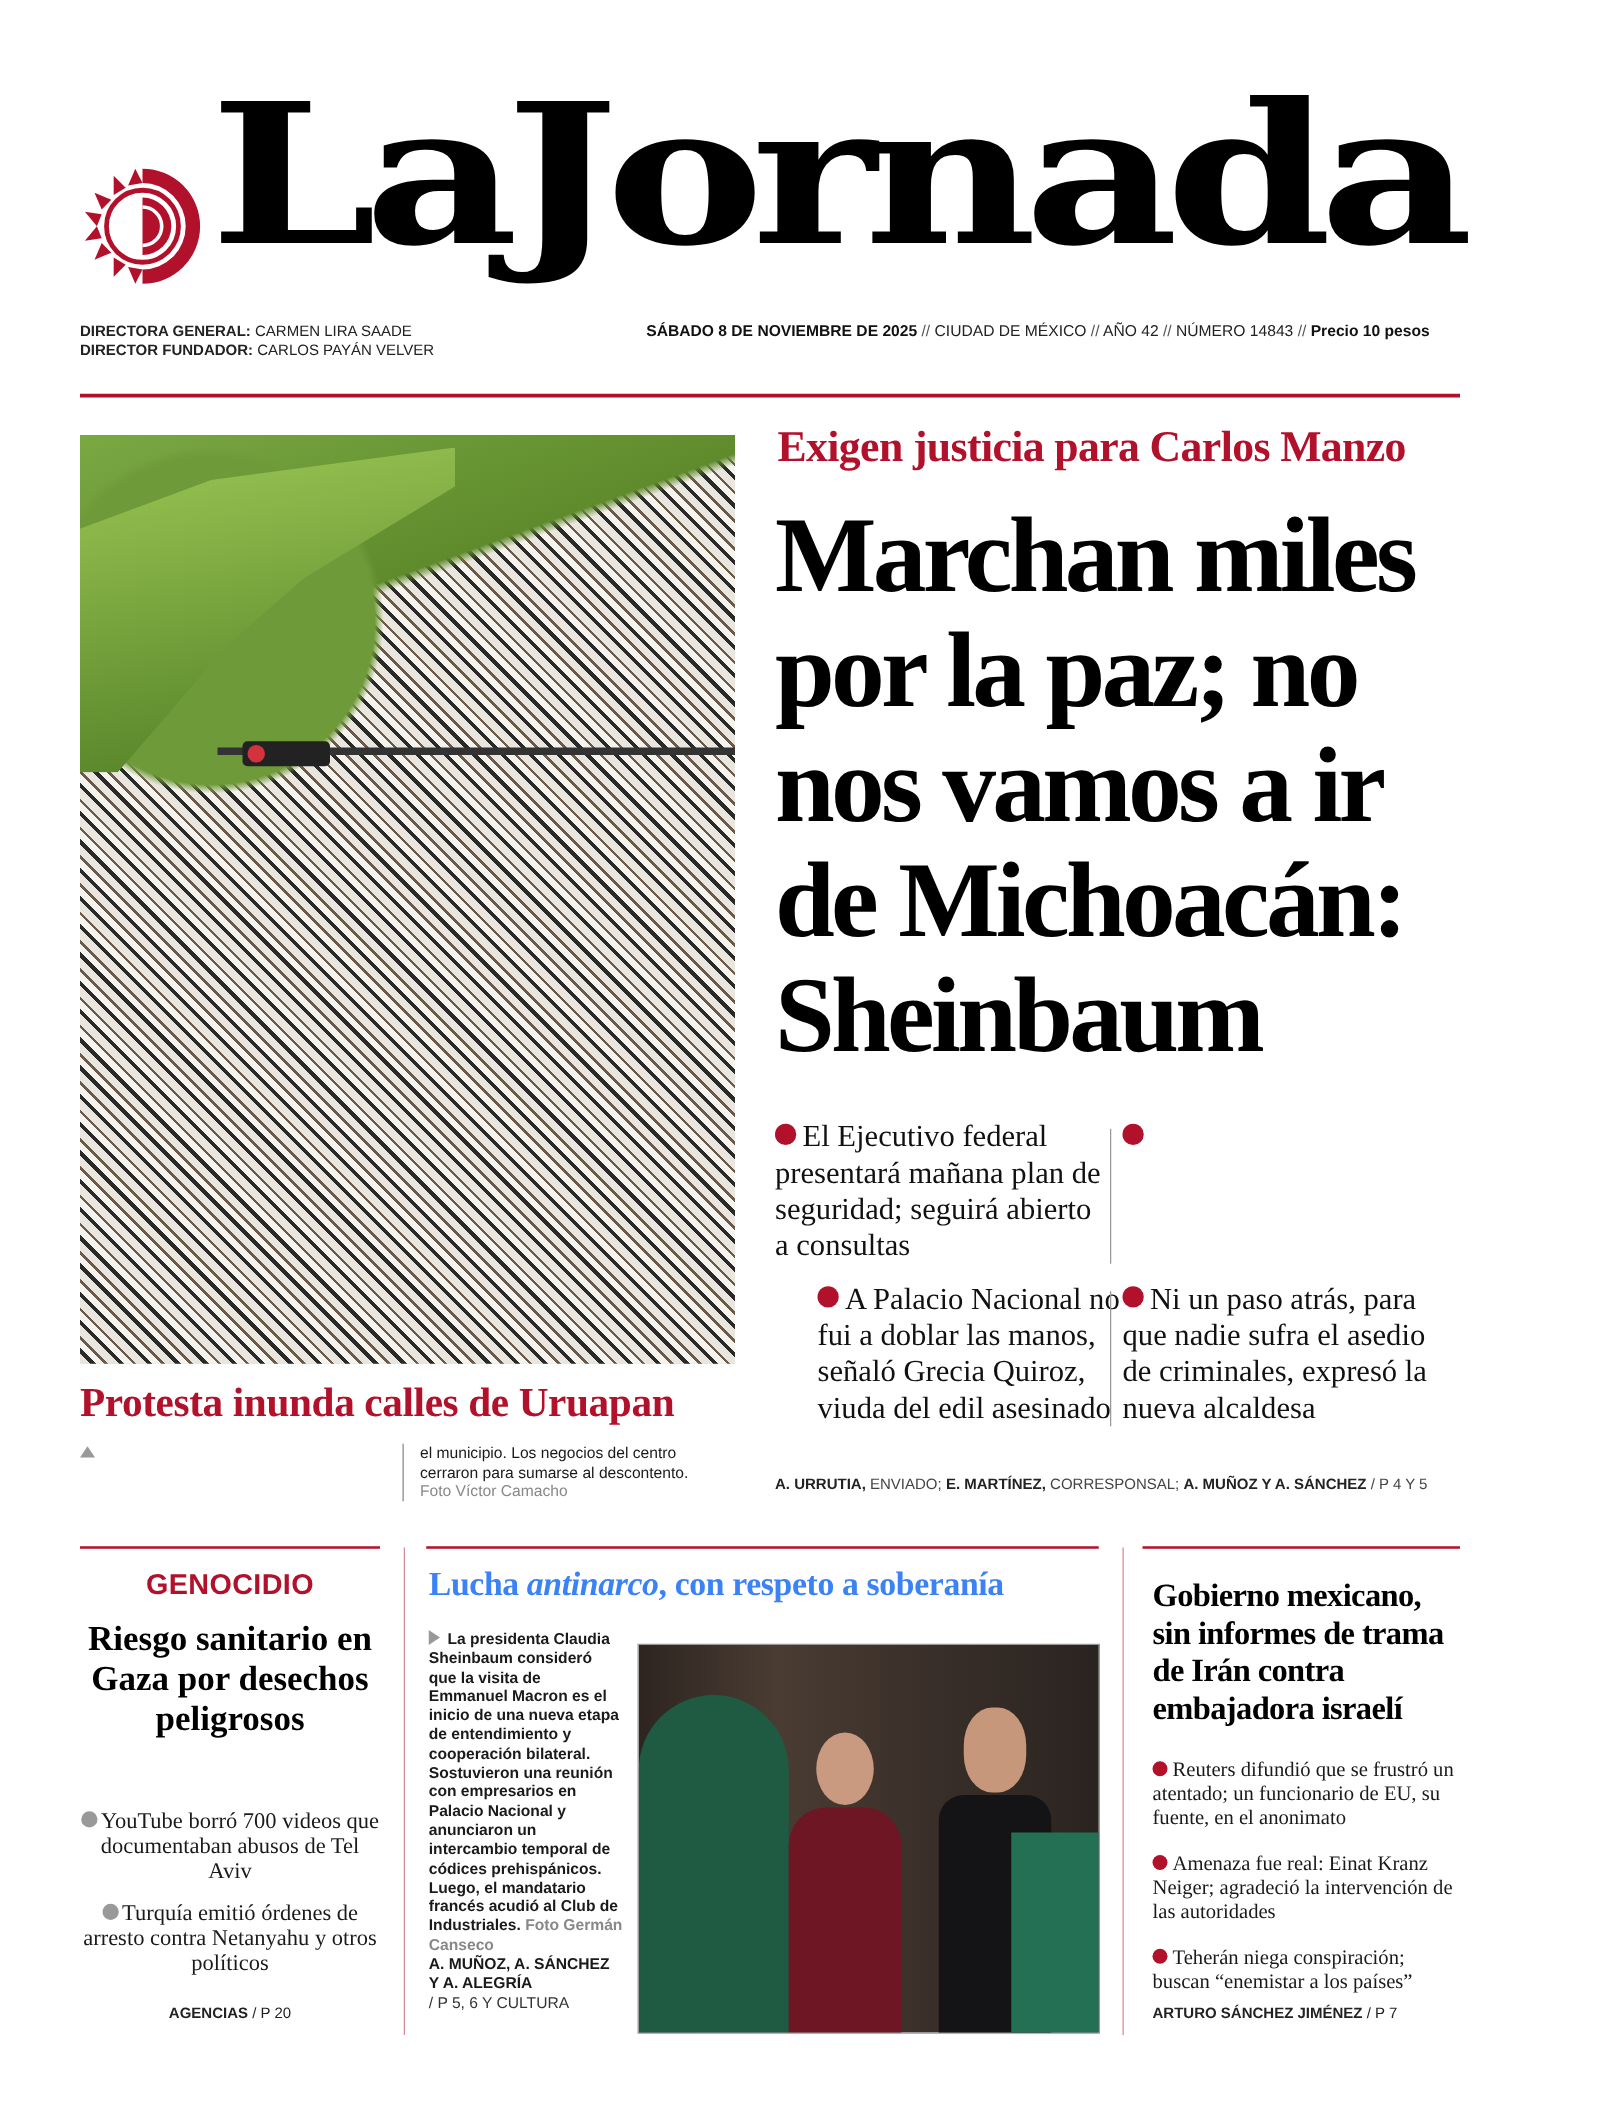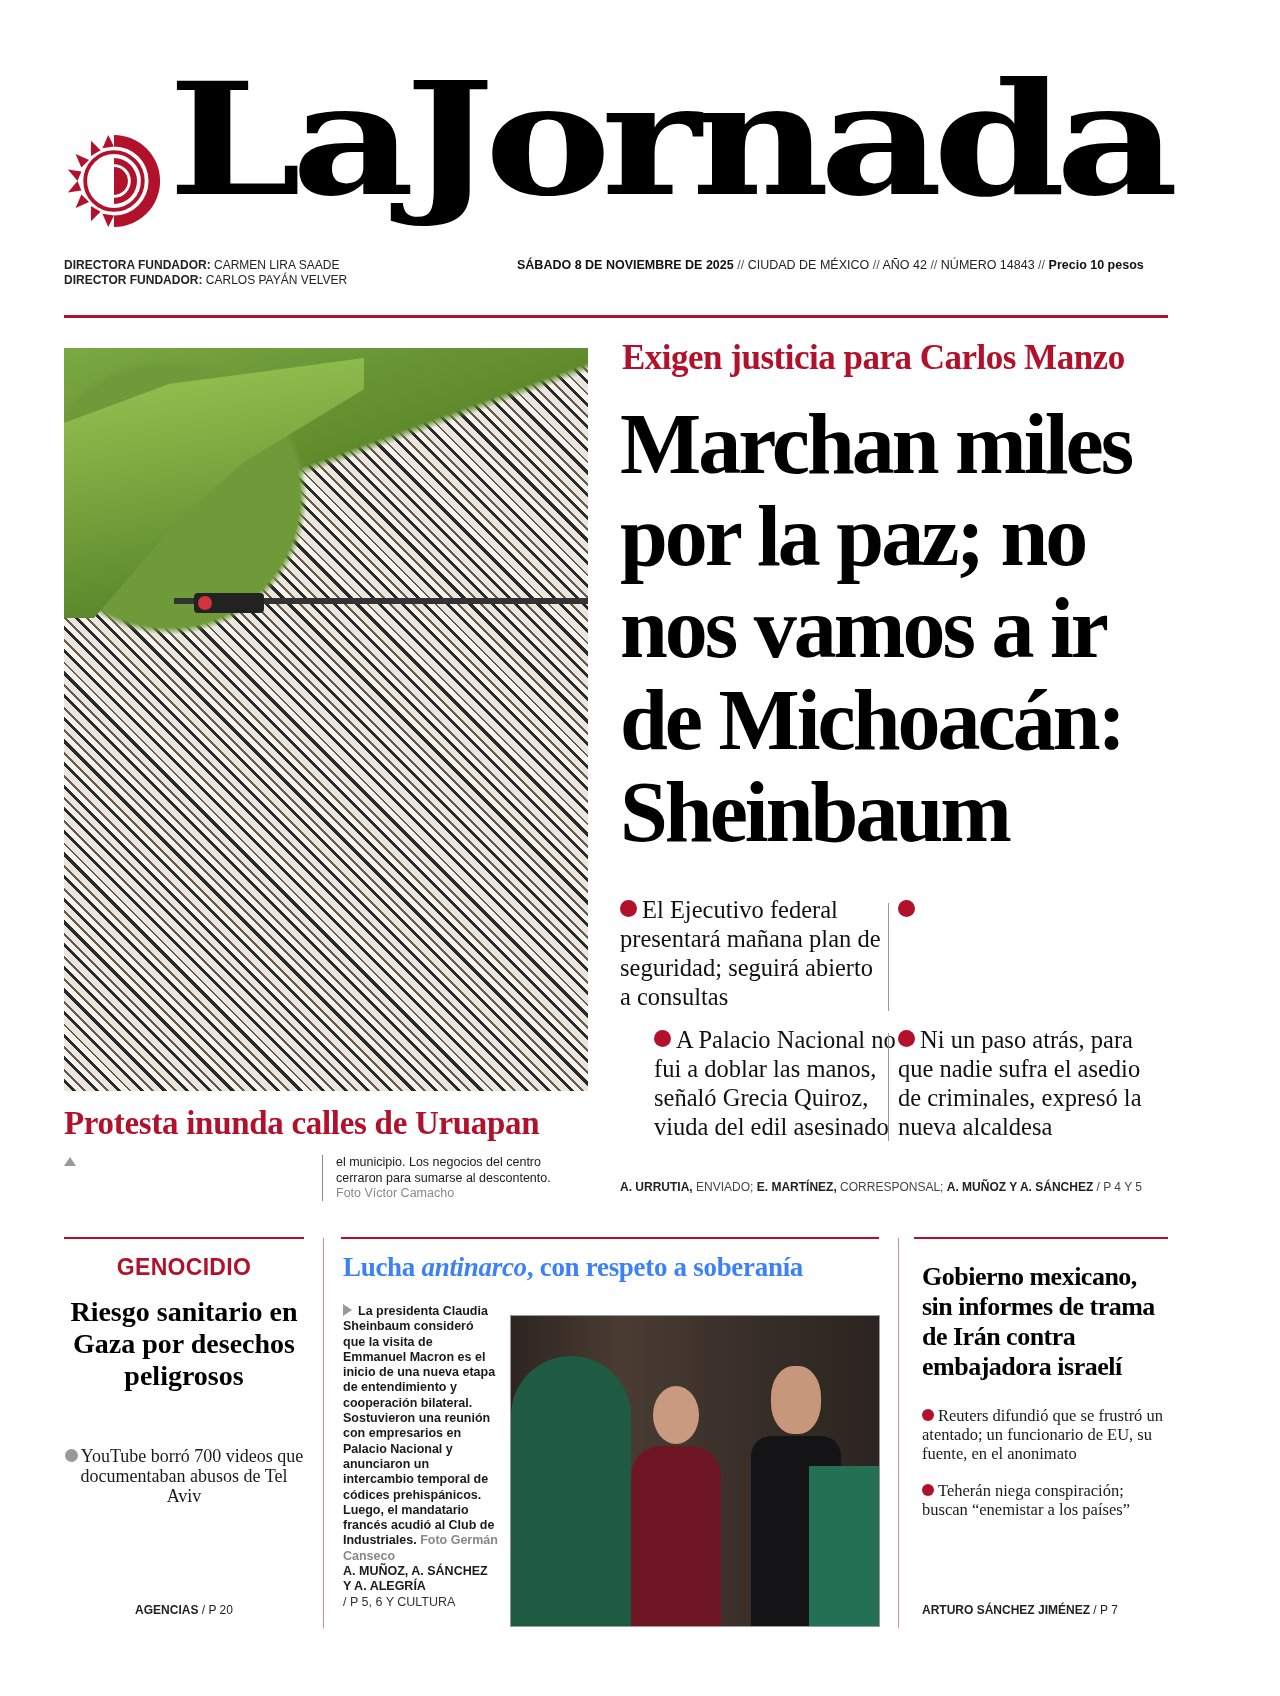--- a/index.html
+++ b/index.html
@@ -113,21 +113,21 @@
     <polygon points="26,76 26,92 36,82"></polygon>
       <polygon points="38,84 44,98 50,86"></polygon>
   </g>
   <circle cx="50" cy="50" r="30" fill="none" stroke="#b2112b" stroke-width="4"></circle>
   <path d="M50 26 A24 24 0 0 1 50 74 Z" fill="#b2112b"></path>
   <path d="M50 34 A16 16 0 0 1 50 66" fill="none" stroke="#fff" stroke-width="3"></path>
 </svg>
 <div class="abs logo-word">LaJornada</div>
 
 <div class="abs credits">
-  <div><b>DIRECTORA FUNDADOR:</b> <span>CARMEN LIRA SAADE</span></div>
+  <div><b>DIRECTORA GENERAL:</b> <span>CARMEN LIRA SAADE</span></div>
   <div><b>DIRECTOR FUNDADOR:</b> <span>CARLOS PAYÁN VELVER</span></div>
 </div>
 
 <div class="abs dateline">
   <b>SÁBADO 8 DE NOVIEMBRE DE 2025</b>
   <span class="sep">//</span>
   <span>CIUDAD DE MÉXICO</span>
   <span class="sep">//</span>
   <span>AÑO 42</span>
   <span class="sep">//</span>
@@ -176,20 +176,21 @@
 <div class="abs rule-red r1"></div>
 <div class="abs rule-red r2"></div>
 <div class="abs rule-red r3"></div>
 <div class="abs vrule v1"></div>
 <div class="abs vrule v2"></div>
 
 <div class="abs gen-label">GENOCIDIO</div>
 <div class="abs gen-head">Riesgo sanitario en Gaza por desechos peligrosos</div>
 <div class="abs gen-bullets">
   <p><span class="gdot"></span><span>YouTube borró 700 videos que documentaban abusos de Tel Aviv</span></p>
+  <p><span class="gdot"></span><span>Turquía emitió órdenes de arresto contra Netanyahu y otros políticos</span></p>
 </div>
 <div class="abs gen-byline">
   <b>AGENCIAS</b> <span>/ P 20</span>
 </div>
 
 <div class="abs lucha-head">
   <span>Lucha </span><i>antinarco</i><span>, con respeto a soberanía</span>
 </div>
 <div class="abs lucha-text">
   <span class="tri-right"></span><span>La presidenta Claudia Sheinbaum consideró que la visita de Emmanuel Macron es el inicio de una nueva etapa de entendimiento y cooperación bilateral. Sostuvieron una reunión con empresarios en Palacio Nacional y anunciaron un intercambio temporal de códices prehispánicos. Luego, el mandatario francés acudió al Club de Industriales.</span>
@@ -202,17 +203,18 @@
   <div class="woman"></div>
   <div class="woman-head"></div>
   <div class="man"></div>
   <div class="man-head"></div>
   <div class="soldier2"></div>
 </div>
 
 <div class="abs gob-head">Gobierno mexicano, sin informes de trama de Irán contra embajadora israelí</div>
 <div class="abs gob-bullets">
   <p><span class="rdot"></span><span>Reuters difundió que se frustró un atentado; un funcionario de EU, su fuente, en el anonimato</span></p>
+  <p><span class="rdot"></span><span>Amenaza fue real: Einat Kranz Neiger; agradeció la intervención de las autoridades</span></p>
   <p><span class="rdot"></span><span>Teherán niega conspiración; buscan “enemistar a los países”</span></p>
 </div>
 <div class="abs gob-byline">
   <b>ARTURO SÁNCHEZ JIMÉNEZ</b> <span>/ P 7</span>
 </div>
 
 </body></html>

